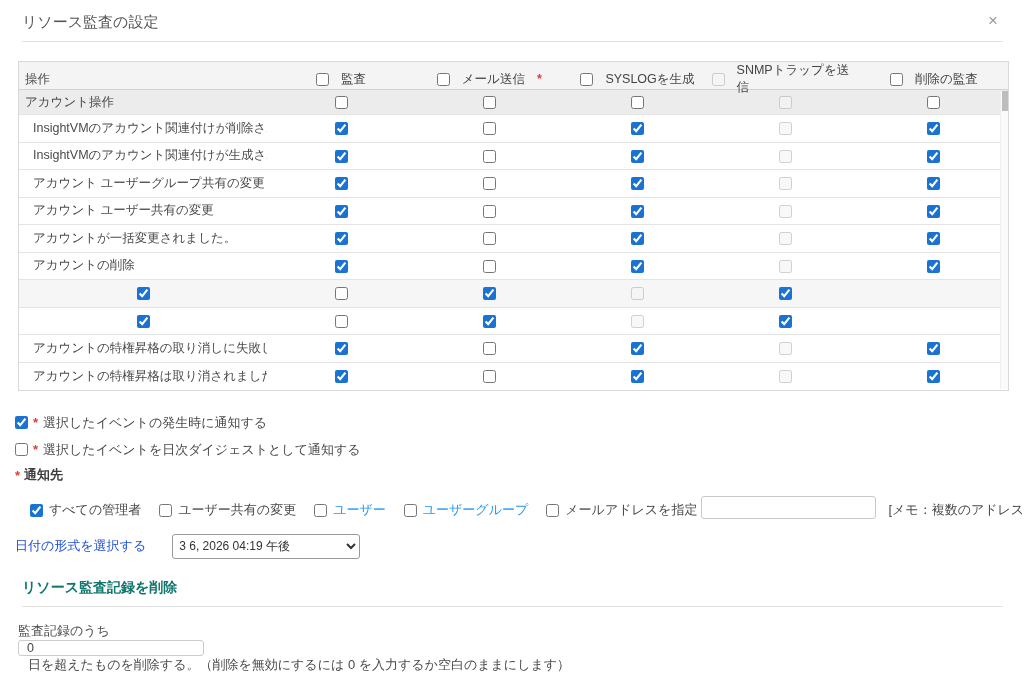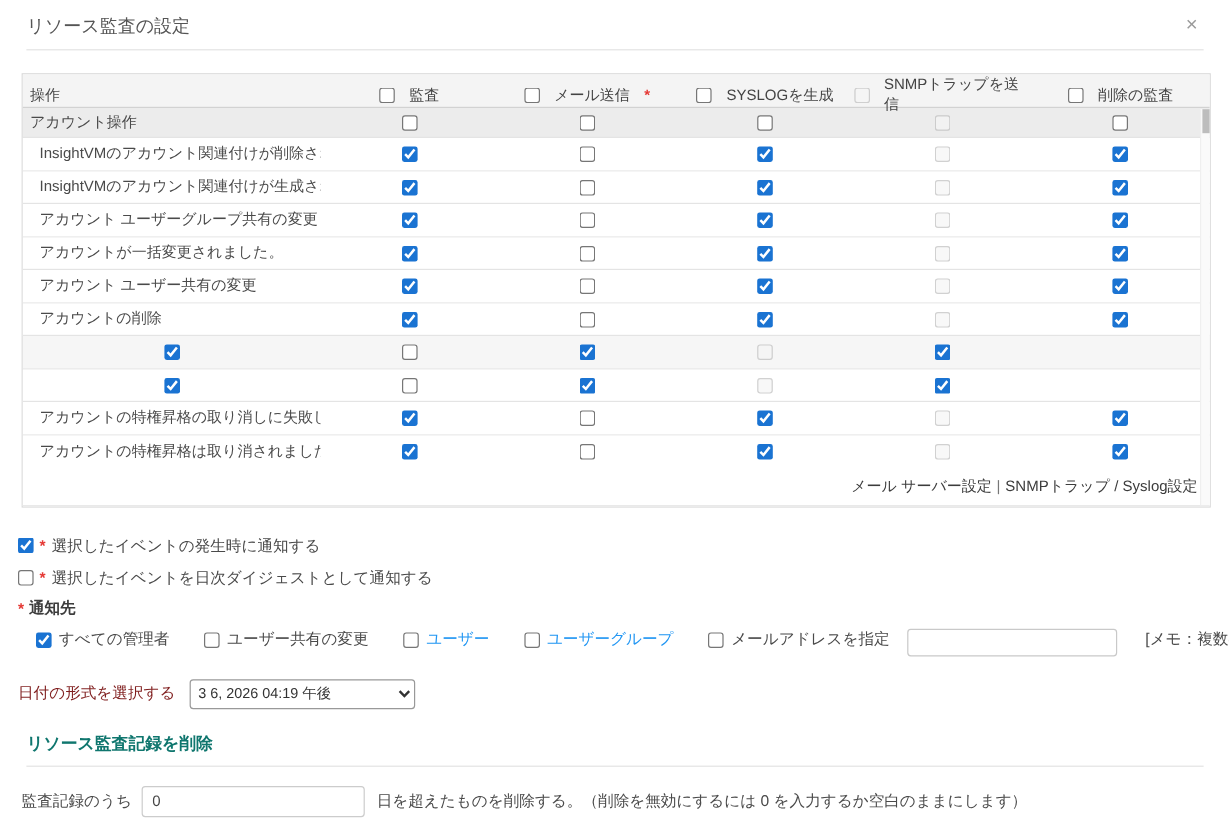--- a/index.html
+++ b/index.html
@@ -33,36 +33,36 @@
   .tfoot span.link2 { cursor:pointer; }
   .sep { color:#777; padding:0 4px; }
   .sbar { position:absolute; top:29px; bottom:1px; right:0; width:8px; background:#fafafa;
     border-left:1px solid #efefef; }
   .sbar .thumb { position:absolute; top:0; left:1px; width:6px; height:20px; background:#bdbdbd; }
 
   
   .opts { padding:18px 15px 0 15px; }
   .chk-line { display:flex; align-items:center; gap:5px; height:27px; color:#4a4a4a; }
   .recip-head { display:flex; align-items:center; gap:4px; height:24px; font-weight:bold; color:#3d3d3d; }
-  .recip-row { display:flex; align-items:flex-start; padding-left:15px; margin-top:5px; height:27px;gap:11px; }
+  .recip-row { display:flex; align-items:flex-end; padding-left:15px; margin-top:5px; height:27px; }
   .recip-item { display:flex; align-items:center; gap:6px; margin-right:18px; white-space:nowrap; }
   .link { color:#2196f3; cursor:pointer; }
   .email-input { width:190px; height:23px; border:1px solid #c9c9c9; border-radius:3px;
     margin-left:4px; padding:0 6px; font-size:12.5px; }
   .note { margin-left:12px; color:#4a4a4a; white-space:nowrap; }
 
   .date-row { display:flex; align-items:center; margin-top:14px; height:26px; }
-  .date-label { margin-right:12px; color:#7f1d1d; }
+  .date-label { margin-right:26px; color:#1d4ed8; }
   .date-select { height:25px; min-width:188px; font-size:12px; color:#333;
     border:1px solid #999; border-radius:3px; background:#fff; padding:0 2px; }
 
   
   .section-head { margin:20px 22px 0 22px; font-size:14px; font-weight:bold; color:#0f766e;
     padding-bottom:9px; }
-  .del-row { display:flex; align-items:center; margin:15px 15px 0 18px; height:27px; }
+  .del-row { display:flex; align-items:flex-start; margin:15px 15px 0 18px; height:27px;flex-direction:column; }
   .del-label { margin-right:8px; color:#4a4a4a; }
   .days-input { width:186px; height:26px; border:1px solid #ccc; border-radius:3px;
     padding:0 8px; font-size:12.5px; color:#444; }
   .del-suffix { margin-left:10px; color:#4a4a4a; white-space:nowrap; }
 </style>
 </head>
 <body>
 
 <div class="modal-head">
   <span class="modal-title">リソース監査の設定</span>
@@ -124,36 +124,36 @@
       </div>
       <div class="trow body">
         <div class="cell op indent">アカウント ユーザーグループ共有の変更</div>
         <div class="cell cb"><input type="checkbox" checked="" style=""></div>
         <div class="cell cb"><input type="checkbox" style=""></div>
         <div class="cell cb"><input type="checkbox" checked="" style=""></div>
         <div class="cell cb"><input type="checkbox" disabled="" style=""></div>
         <div class="cell cb"><input type="checkbox" checked="" style=""></div>
       </div>
       <div class="trow body">
+        <div class="cell op indent">アカウント ユーザー共有の変更</div>
+        <div class="cell cb"><input type="checkbox" checked="" style=""></div>
+        <div class="cell cb"><input type="checkbox" style=""></div>
+        <div class="cell cb"><input type="checkbox" checked="" style=""></div>
+        <div class="cell cb"><input type="checkbox" disabled="" style=""></div>
+        <div class="cell cb"><input type="checkbox" checked="" style=""></div>
+      </div>
+      <div class="trow body">
         <div class="cell op indent">アカウントが一括変更されました。</div>
         <div class="cell cb"><input type="checkbox" checked="" style=""></div>
         <div class="cell cb"><input type="checkbox" style=""></div>
         <div class="cell cb"><input type="checkbox" checked="" style=""></div>
         <div class="cell cb"><input type="checkbox" disabled="" style=""></div>
         <div class="cell cb"><input type="checkbox" checked="" style=""></div>
       </div>
       <div class="trow body">
-        <div class="cell op indent">アカウント ユーザー共有の変更</div>
-        <div class="cell cb"><input type="checkbox" checked="" style=""></div>
-        <div class="cell cb"><input type="checkbox" style=""></div>
-        <div class="cell cb"><input type="checkbox" checked="" style=""></div>
-        <div class="cell cb"><input type="checkbox" disabled="" style=""></div>
-        <div class="cell cb"><input type="checkbox" checked="" style=""></div>
-      </div>
-      <div class="trow body">
         <div class="cell op indent">アカウントの削除</div>
         <div class="cell cb"><input type="checkbox" checked="" style=""></div>
         <div class="cell cb"><input type="checkbox" style=""></div>
         <div class="cell cb"><input type="checkbox" checked="" style=""></div>
         <div class="cell cb"><input type="checkbox" disabled="" style=""></div>
         <div class="cell cb"><input type="checkbox" checked="" style=""></div>
       </div>
       <div class="trow body hl">
         <div class="cell cb"><input type="checkbox" checked="" style=""></div>
         <div class="cell cb"><input type="checkbox" style=""></div>
@@ -179,25 +179,20 @@
       <div class="trow body">
         <div class="cell op indent">アカウントの特権昇格は取り消されました</div>
         <div class="cell cb"><input type="checkbox" checked="" style=""></div>
         <div class="cell cb"><input type="checkbox" style=""></div>
         <div class="cell cb"><input type="checkbox" checked="" style=""></div>
         <div class="cell cb"><input type="checkbox" disabled="" style=""></div>
         <div class="cell cb"><input type="checkbox" checked="" style=""></div>
       </div>
     </div>
 
-  <div class="trow">
-    <div class="tfoot">
-      <span class="link2">メール サーバー設定</span><span class="sep">|</span><span class="link2">SNMPトラップ / Syslog設定</span>
-    </div>
-  </div>
 
   <div class="sbar">
     <div class="thumb"></div>
   </div>
 </div>
 
 <div class="opts">
   <div class="chk-line">
     <input type="checkbox" checked="" style="">
     <span class="req">*</span>

